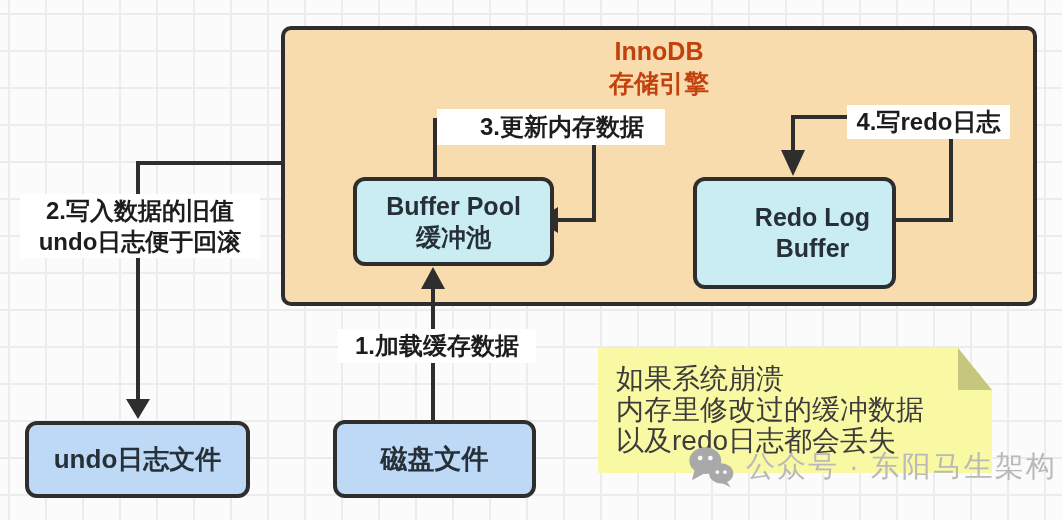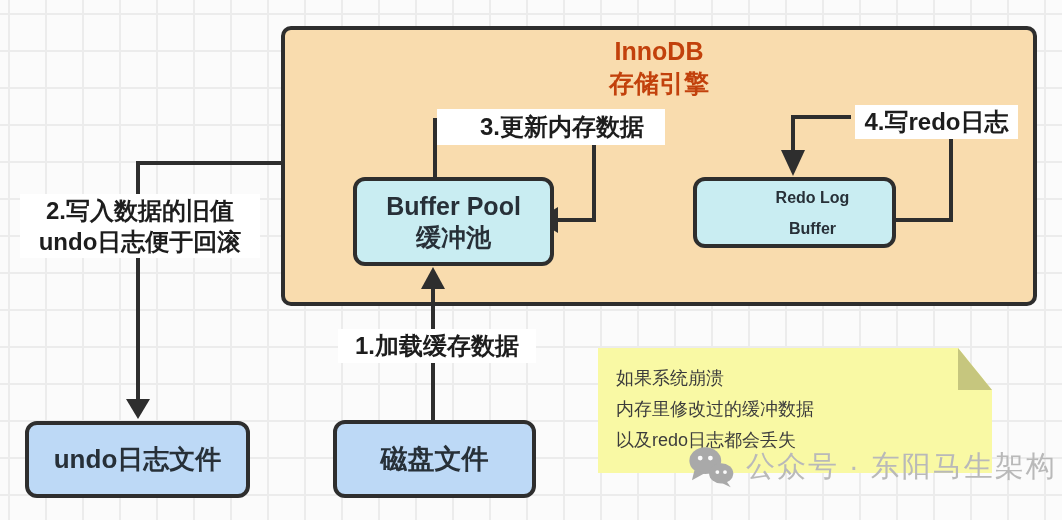--- a/index.html
+++ b/index.html
@@ -31,21 +31,21 @@
   
   .node{
     position:absolute;border:4px solid #2e2e2e;border-radius:12px;
     display:flex;flex-direction:column;align-items:center;justify-content:center;
     font-weight:700;color:#273038;text-align:center;z-index:3;
     box-sizing:border-box;
   }
   .cyan{background:#c9edf2;}
   .blue{background:#bdd9f6;}
   .buffer-pool{left:333px;top:177px;width:201px;height:89px;font-size:25px;line-height:31px;margin-left:20px;}
-  .redo-buffer{left:693px;top:177px;width:203px;height:71px;font-size:16px;line-height:31px;padding-left:36px;}
+  .redo-buffer{left:693px;top:177px;width:203px;height:112px;font-size:25px;line-height:31px;padding-left:36px;}
   .undo-file{left:25px;top:421px;width:225px;height:77px;font-size:26px;}
   .disk-file{left:333px;top:420px;width:203px;height:78px;font-size:27px;}
   
   .ln{position:absolute;background:#2e2e2e;z-index:2;}
   
   .s2-h{left:136px;top:161px;width:147px;height:4px;}
   .s2-v{left:136px;top:161px;width:4px;height:240px;}
   
   .s1-v{left:431px;top:288px;width:4px;height:133px;}
   
@@ -66,28 +66,28 @@
   .arr-down-redo{left:781px;top:150px;border-left:12px solid transparent;border-right:12px solid transparent;border-top:26px solid #2e2e2e;}
   
   .steplabel{
     position:absolute;background:#ffffff;color:#1d1d1d;font-weight:700;
     display:flex;align-items:center;justify-content:center;text-align:center;
     z-index:4;
   }
   .lbl1{left:338px;top:329px;width:198px;height:34px;font-size:24px;}
   .lbl2{left:20px;top:194px;width:240px;height:64px;font-size:24px;line-height:31px;flex-direction:column;}
   .lbl3{left:437px;top:109px;width:228px;height:36px;font-size:24px;padding-left:22px;box-sizing:border-box;}
-  .lbl4{left:847px;top:105px;width:163px;height:34px;font-size:24px;margin-left:8px;}
+  .lbl4{left:847px;top:105px;width:163px;height:34px;font-size:24px;}
   
   .note{
     position:absolute;left:598px;top:348px;width:394px;height:125px;
     background:#f9f9a4;z-index:2;
     clip-path:polygon(0 0,calc(100% - 34px) 0,100% 42px,100% 100%,0 100%);
     box-sizing:border-box;padding:15px 0 0 18px;
-    font-size:18px;line-height:31px;font-weight:500;color:#3c3c3c;
+    font-size:28px;line-height:31px;font-weight:500;color:#3c3c3c;
   }
   .note-fold{
     position:absolute;left:958px;top:348px;width:34px;height:42px;
     background:#c6c67e;z-index:3;
     clip-path:polygon(0 0,100% 100%,0 100%);
   }
   
   .watermark{
     position:absolute;left:688px;top:446px;display:flex;align-items:center;gap:12px;
     z-index:5;

